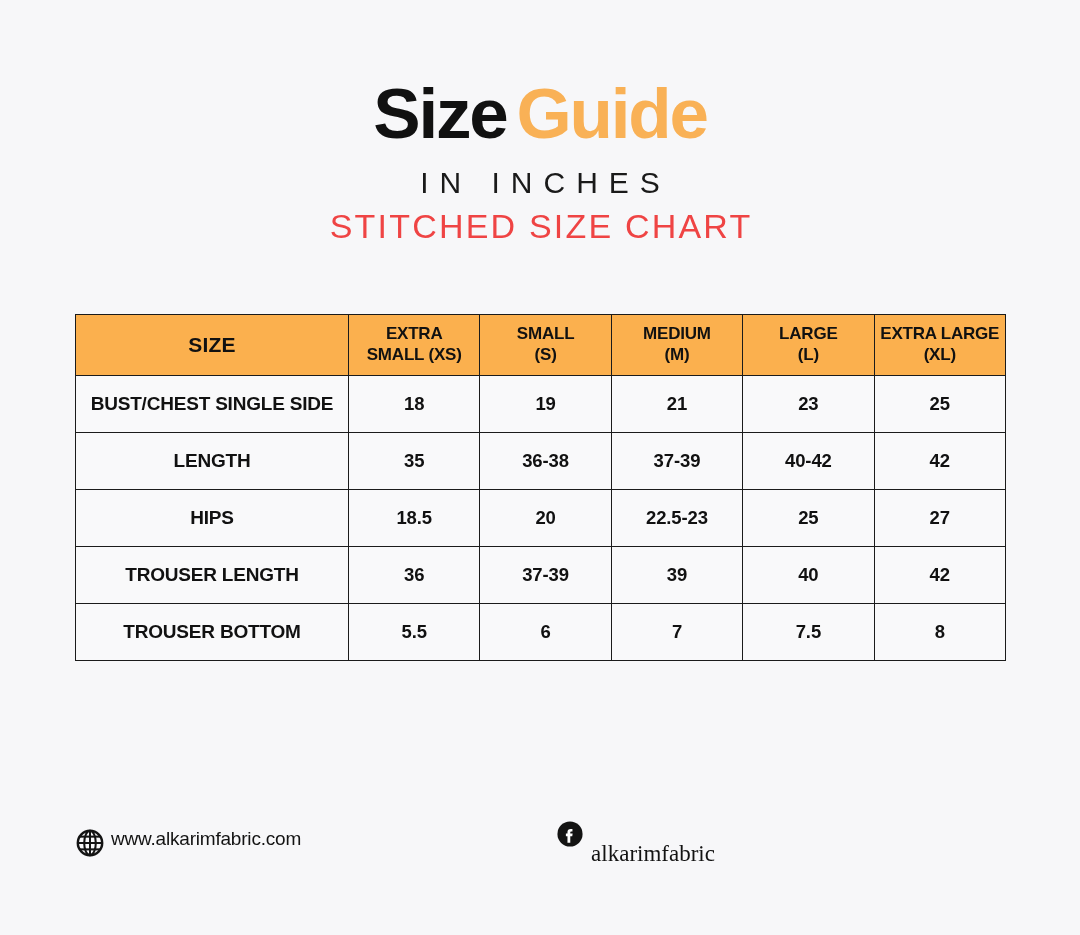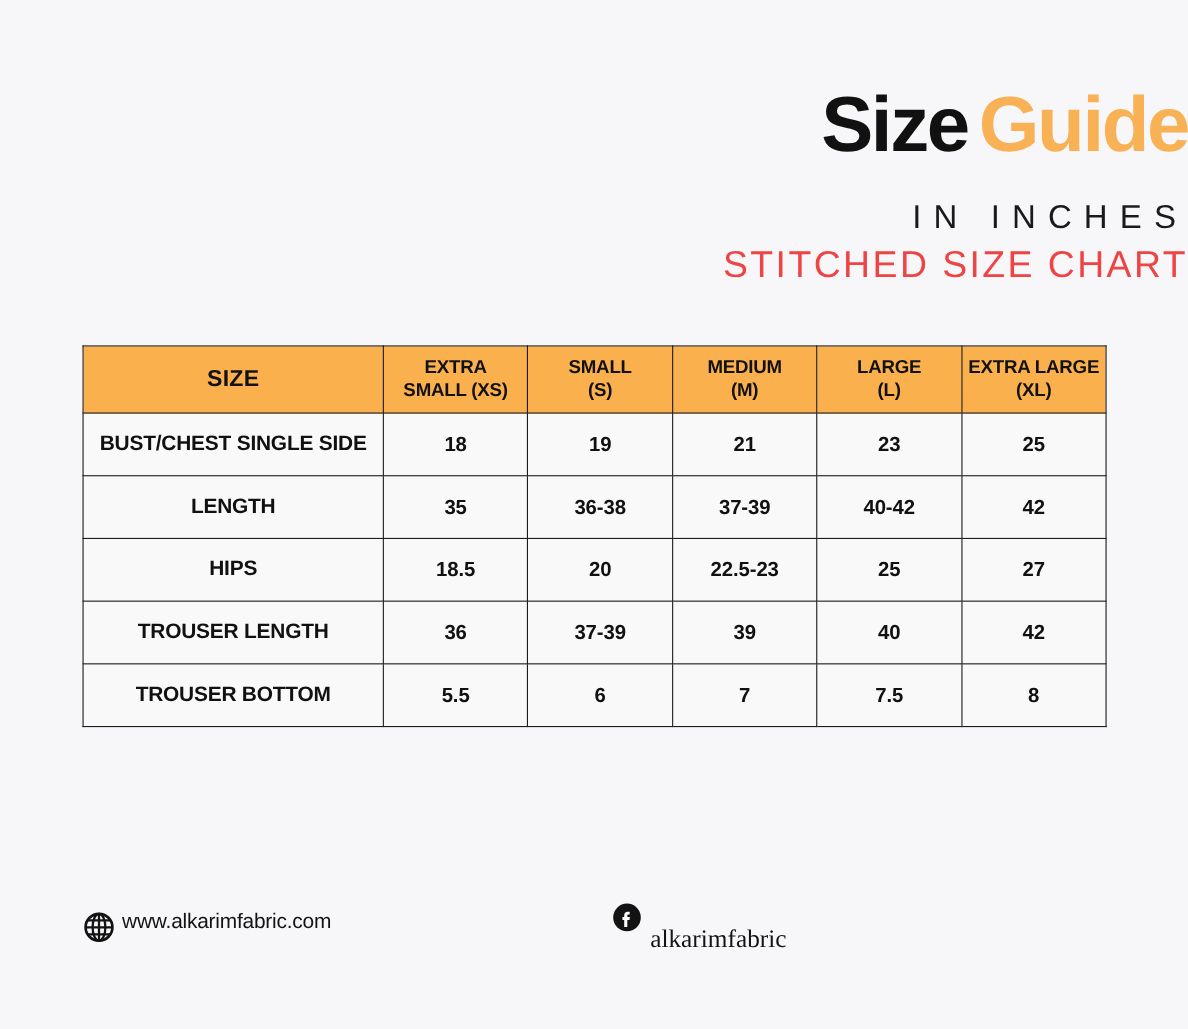--- a/index.html
+++ b/index.html
@@ -20,21 +20,21 @@
     background: #f7f7f9;
     overflow: hidden;
   }
 
   
   .title-block {
     position: absolute;
     left: 0;
     top: 78px;
     width: 1080px;
-    text-align: right;
+    text-align: center;
   }
 
   .main-title {
     font-size: 71px;
     font-weight: 800;
     letter-spacing: -2.2px;
     line-height: 1.02;
     color: #111111;
     white-space: nowrap;
   }
@@ -42,21 +42,21 @@
     color: #111111;
     font-weight: 800;
   }
   .main-title .word-guide {
     color: #f9b156;
     font-weight: 800;
     margin-left: 10px;
   }
 
   .sub-title-1 {
-    margin-top: 30px;
+    margin-top: 15px;
     font-size: 30px;
     font-weight: 400;
     letter-spacing: 11px;
     color: #1a1a1a;
     line-height: 1.18;
     text-indent: 11px;
   }
 
   .sub-title-2 {
     margin-top: 5px;

